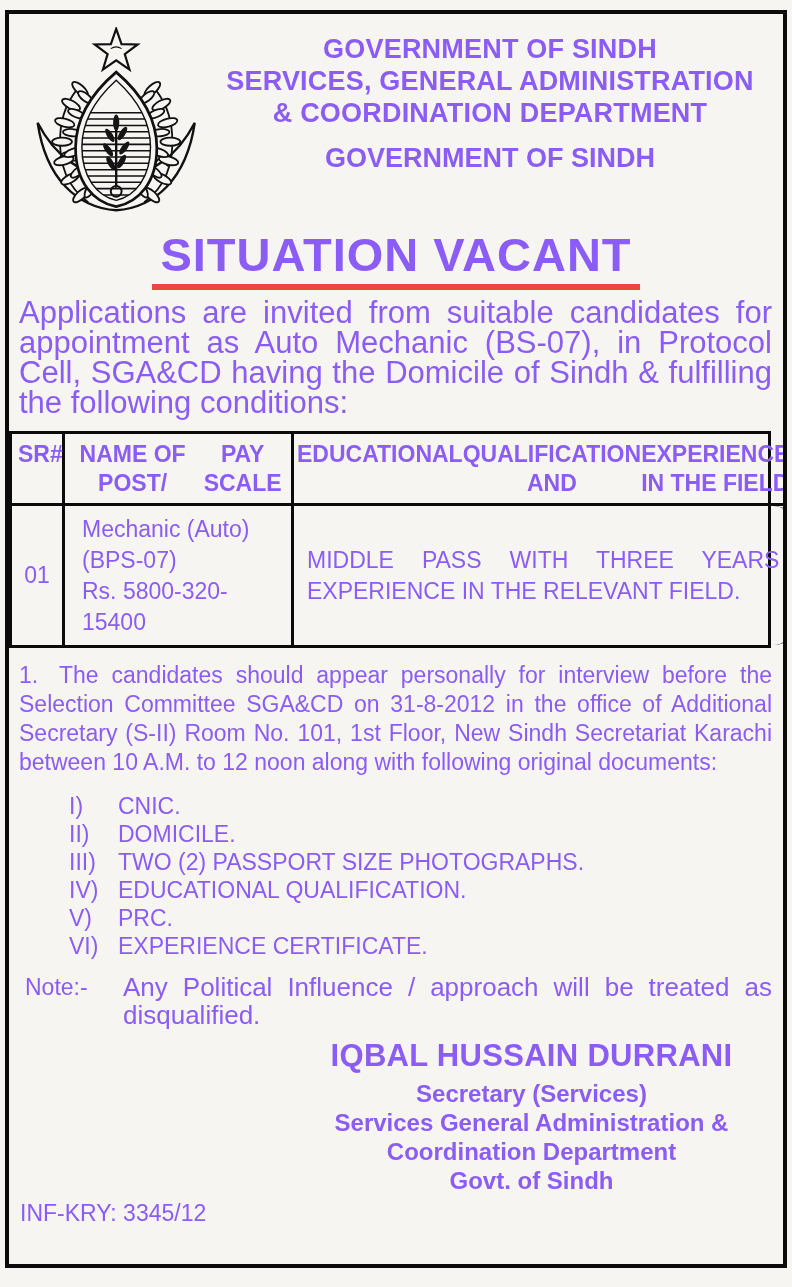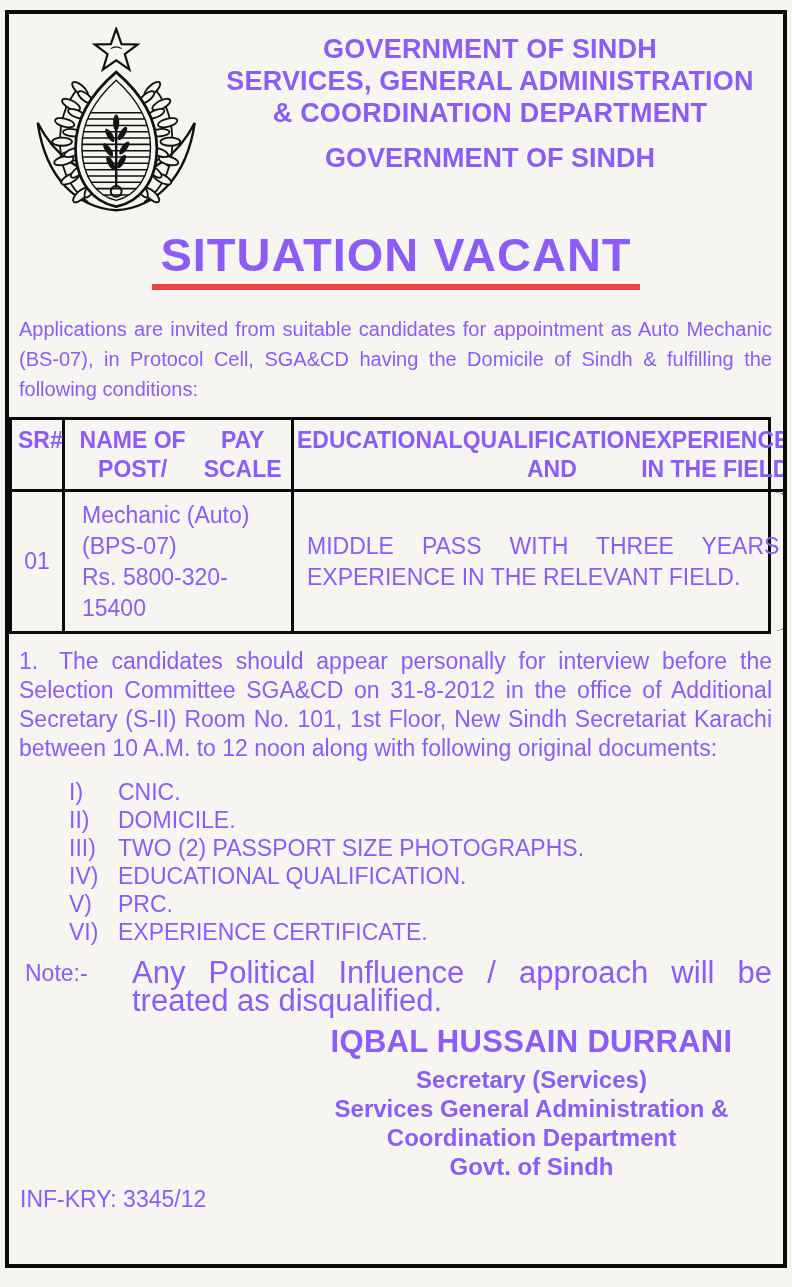--- a/index.html
+++ b/index.html
@@ -20,21 +20,21 @@
   .dept-line { font-size:27px; font-weight:bold; line-height:32px; letter-spacing:0.2px; }
   .dept-subline { font-size:27px; font-weight:bold; line-height:32px; margin-top:13px; }
   
   .title-wrap { text-align:center; margin-top:12px; }
   .big-title {
     display:inline-block; font-size:47px; font-weight:bold; letter-spacing:1px;
     border-bottom:6px solid #ef4444; padding:0 8px 3px 8px; line-height:52px;
   }
   
   .intro {
-    margin:24px 11px 0 10px; font-size:20px; line-height:30px;
+    margin:8px 11px 0 10px; font-size:31px; line-height:30px;
     text-align:justify;
   }
   
   .vtable {
     margin:13px 12px 0 0; border:3px solid #0b0b0b;
     display:grid; grid-template-columns:53px 229px 1fr 119px;
   }
   .vcell { border-right:3px solid #0b0b0b; box-sizing:border-box; }
   .vcell.last { border-right:none;margin-left:10px; }
   .vhead {
@@ -56,21 +56,21 @@
   
   .para1 { margin:13px 11px 0 10px; font-size:23px; line-height:29px; text-align:justify; }
   .para1-num { display:inline-block; width:40px; }
   
   .doc-list { margin:15px 10px 0 60px; }
   .doc-item { font-size:23px; line-height:28px; display:flex; }
   .doc-numeral { flex:0 0 49px; }
   
   .note-row { display:flex; margin:13px 11px 0 16px; }
   .note-label { flex:0 0 98px; font-size:23px; line-height:28px; }
-  .note-text { flex:1; font-size:31px; line-height:28px; text-align:justify;margin-left:9px; }
+  .note-text { flex:1; font-size:26px; line-height:28px; text-align:justify; }
   
   .sig-name {
     margin:8px 0 0 250px; width:545px; text-align:center;
     font-size:31px; font-weight:bold; letter-spacing:0.3px; line-height:37px;
   }
   .sig-lines { margin:5px 0 0 250px; width:545px; text-align:center; }
   .sig-line { font-size:24px; font-weight:bold; line-height:29px; }
   
   .footer-ref { margin:5px 0 0 11px; font-size:23px; line-height:27px; }
   svg .ink { stroke:#111; fill:none; }

